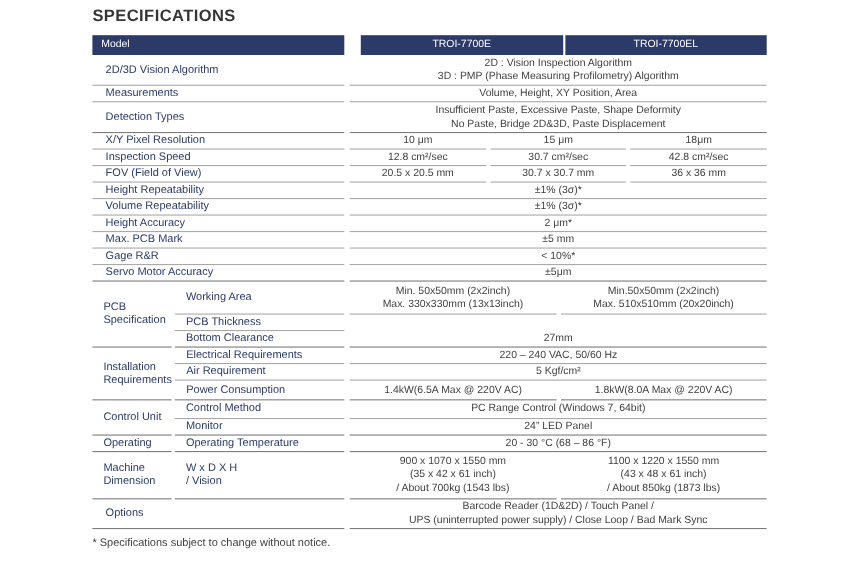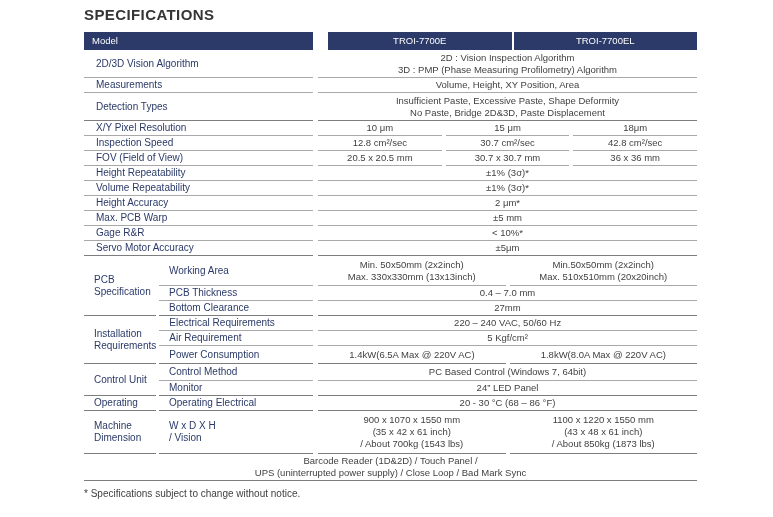--- a/index.html
+++ b/index.html
@@ -143,21 +143,21 @@
       </div>
 
       <div class="row h14">
         <div class="cell label">Height Accuracy</div>
         <div class="vals">
           <div class="cell v">2 μm*</div>
         </div>
       </div>
 
       <div class="row h15">
-        <div class="cell label">Max. PCB Warp</div>
+        <div class="cell label">Max. PCB Mark</div>
         <div class="vals">
           <div class="cell v">±5 mm</div>
         </div>
       </div>
 
       <div class="row h15">
         <div class="cell label">Gage R&amp;R</div>
         <div class="vals">
           <div class="cell v">&lt; 10%*</div>
         </div>
@@ -181,23 +181,20 @@
                 <div>Max. 330x330mm (13x13inch)</div>
               </div>
               <div class="cell v">
                 <div>Min.50x50mm (2x2inch)</div>
                 <div>Max. 510x510mm (20x20inch)</div>
               </div>
             </div>
           </div>
           <div class="subrow h15">
             <div class="cell sublabel">PCB Thickness</div>
-            <div class="vals">
-              <div class="cell v">0.4 – 7.0 mm</div>
-            </div>
           </div>
           <div class="subrow h15">
             <div class="cell sublabel end">Bottom Clearance</div>
             <div class="vals">
               <div class="cell v end">27mm</div>
             </div>
           </div>
         </div>
       </div>
 
@@ -225,37 +222,37 @@
           </div>
         </div>
       </div>
 
       <div class="row group">
         <div class="cell glabel end">Control Unit</div>
         <div class="gbody">
           <div class="subrow h17">
             <div class="cell sublabel">Control Method</div>
             <div class="vals">
-              <div class="cell v">PC Based Control (Windows 7, 64bit)</div>
+              <div class="cell v">PC Range Control (Windows 7, 64bit)</div>
             </div>
           </div>
           <div class="subrow h14">
             <div class="cell sublabel end">Monitor</div>
             <div class="vals">
               <div class="cell v end">24” LED Panel</div>
             </div>
           </div>
         </div>
       </div>
 
       <div class="row group">
         <div class="cell glabel end">Operating</div>
         <div class="gbody">
           <div class="subrow h14">
-            <div class="cell sublabel end">Operating Electrical</div>
+            <div class="cell sublabel end">Operating Temperature</div>
             <div class="vals">
               <div class="cell v end">20 - 30 °C (68 – 86 °F)</div>
             </div>
           </div>
         </div>
       </div>
 
       <div class="row group">
         <div class="cell glabel end">Machine Dimension</div>
         <div class="gbody">
@@ -274,20 +271,21 @@
                 <div>1100 x 1220 x 1550 mm</div>
                 <div>(43 x 48 x 61 inch)</div>
                 <div>/ About 850kg (1873 lbs)</div>
               </div>
             </div>
           </div>
         </div>
       </div>
 
       <div class="row h24">
+        <div class="cell label end">Options</div>
         <div class="vals">
           <div class="cell v end">
             <div>Barcode Reader (1D&amp;2D) / Touch Panel /</div>
             <div>UPS (uninterrupted power supply) / Close Loop / Bad Mark Sync</div>
           </div>
         </div>
       </div>
 
     </div>
 

